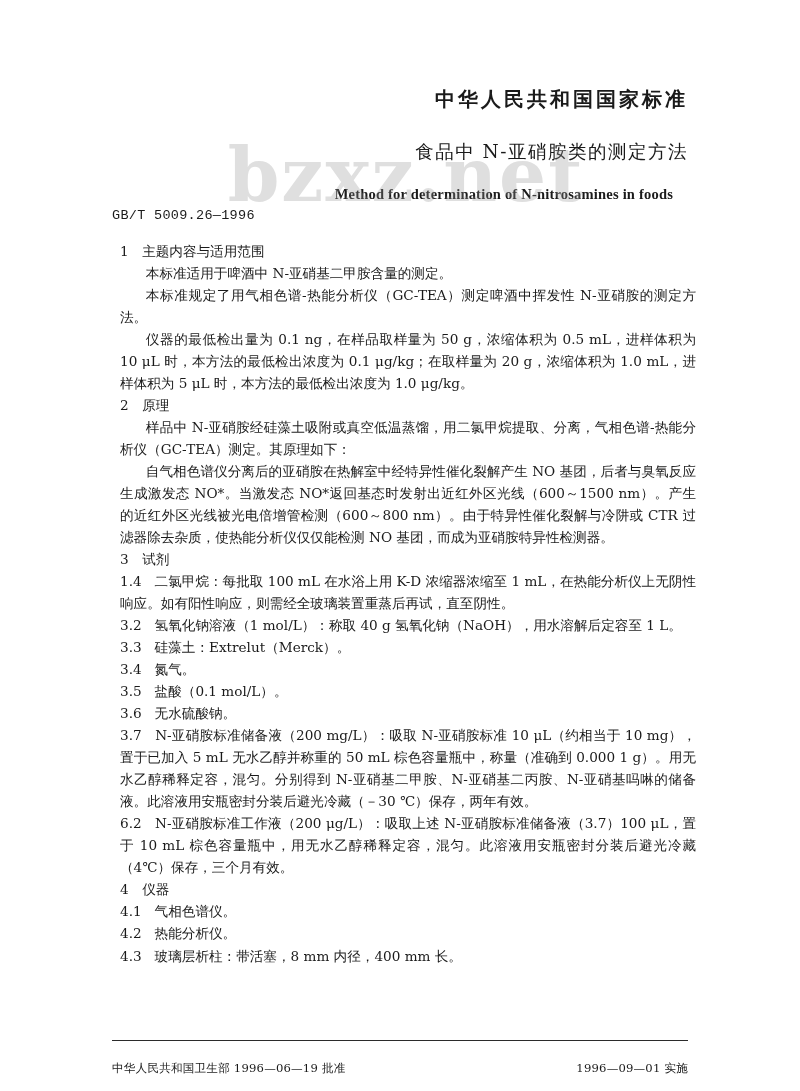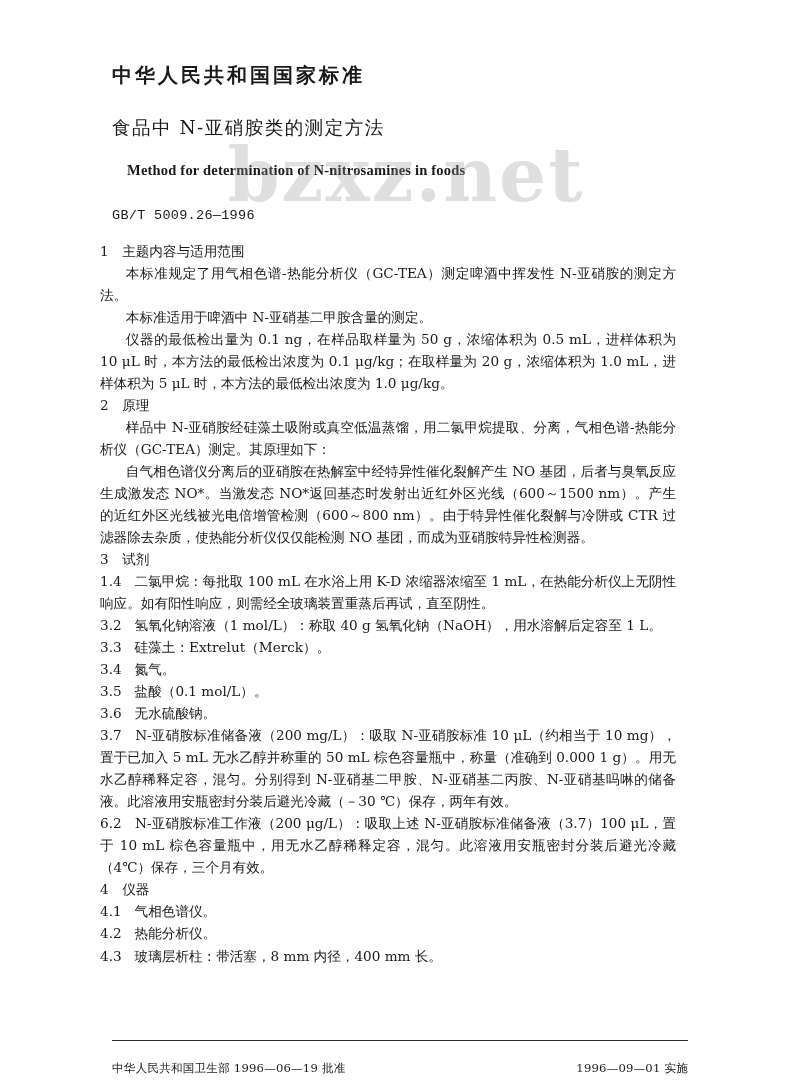--- a/index.html
+++ b/index.html
@@ -50,23 +50,23 @@
     letter-spacing: 0.4px;
     padding-bottom: 4px;
     border-bottom: 1.1px solid #2b2b2b;
     font-family: "DejaVu Serif", "Liberation Serif", serif;
   }
 
   
   .title-block {
     position: absolute;
     left: 112px;
-    top: 62px;
-    width: 576px;
-    text-align: left;
+    top: 86px;
+    width: 576px;
+    text-align: right;
   }
   .t1 {
     font-size: 20px;
     font-weight: bold;
     letter-spacing: 3px;
     margin: 0 0 26px 0;
   }
   .t2 {
     font-size: 18.5px;
     font-weight: normal;
@@ -87,21 +87,21 @@
     width: 576px;
     text-align: left;
     font-size: 13.5px;
     letter-spacing: 0.3px;
     font-family: Liberation Mono, monospace;
   }
 
   
   .body {
     position: absolute;
-    left: 100px;
+    left: 120px;
     top: 240px;
     width: 576px;
     font-size: 13.6px;
     line-height: 1.62;
     text-align: justify;
   }
   .body p {
     margin: 0;
   }
   .ind0 { text-indent: 0; }
@@ -143,22 +143,22 @@
     <div class="t3">Method for determination of N-nitrosamines in foods</div>
   </div>
 
   <div class="stdno">GB/T 5009.26—1996</div>
 
   <div class="body">
 
     <p class="clause ind0">
       <span class="num">1</span>&nbsp;&nbsp;&nbsp;<span>主题内容与适用范围</span>
     </p>
+    <p class="ind1">本标准适用于啤酒中 N-亚硝基二甲胺含量的测定。</p>
     <p class="ind1">本标准规定了用气相色谱-热能分析仪（GC-TEA）测定啤酒中挥发性 N-亚硝胺的测定方法。</p>
-    <p class="ind1">本标准适用于啤酒中 N-亚硝基二甲胺含量的测定。</p>
     <p class="ind1">仪器的最低检出量为 0.1 ng，在样品取样量为 50 g，浓缩体积为 0.5 mL，进样体积为 10 μL 时，本方法的最低检出浓度为 0.1 μg/kg；在取样量为 20 g，浓缩体积为 1.0 mL，进样体积为 5 μL 时，本方法的最低检出浓度为 1.0 μg/kg。</p>
 
     <p class="clause ind0">
       <span class="num">2</span>&nbsp;&nbsp;&nbsp;<span>原理</span>
     </p>
     <p class="ind1">样品中 N-亚硝胺经硅藻土吸附或真空低温蒸馏，用二氯甲烷提取、分离，气相色谱-热能分析仪（GC-TEA）测定。其原理如下：</p>
     <p class="ind1">自气相色谱仪分离后的亚硝胺在热解室中经特异性催化裂解产生 NO 基团，后者与臭氧反应生成激发态 NO*。当激发态 NO*返回基态时发射出近红外区光线（600～1500 nm）。产生的近红外区光线被光电倍增管检测（600～800 nm）。由于特异性催化裂解与冷阱或 CTR 过滤器除去杂质，使热能分析仪仅仅能检测 NO 基团，而成为亚硝胺特异性检测器。</p>
 
     <p class="clause ind0">
       <span class="num">3</span>&nbsp;&nbsp;&nbsp;<span>试剂</span>

